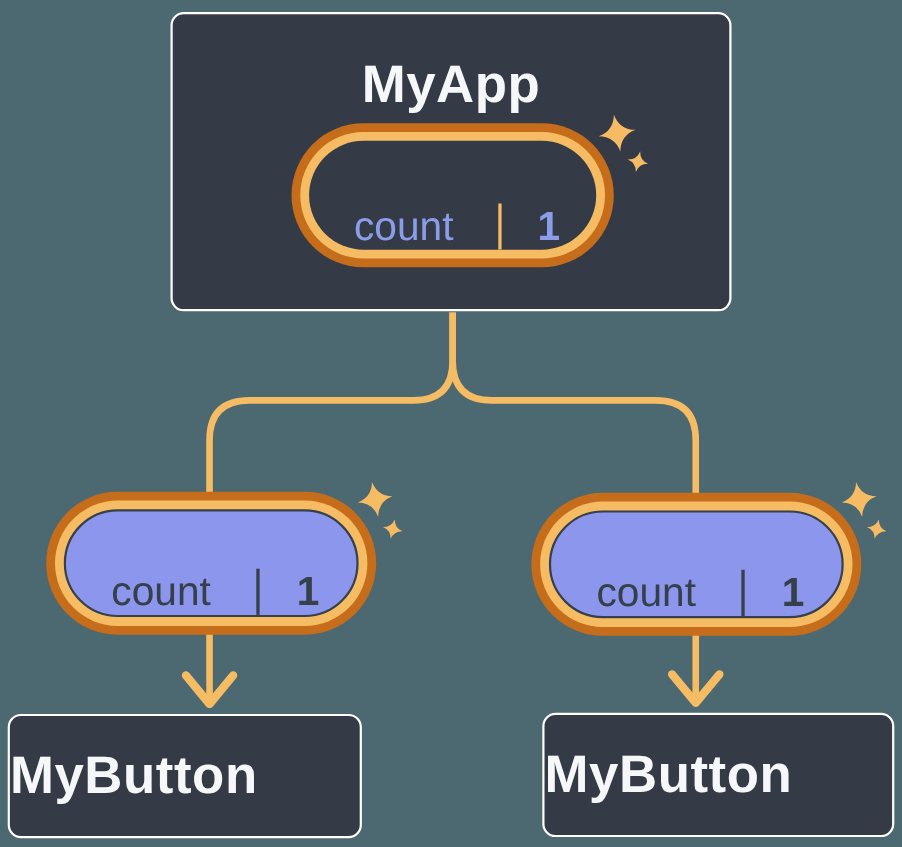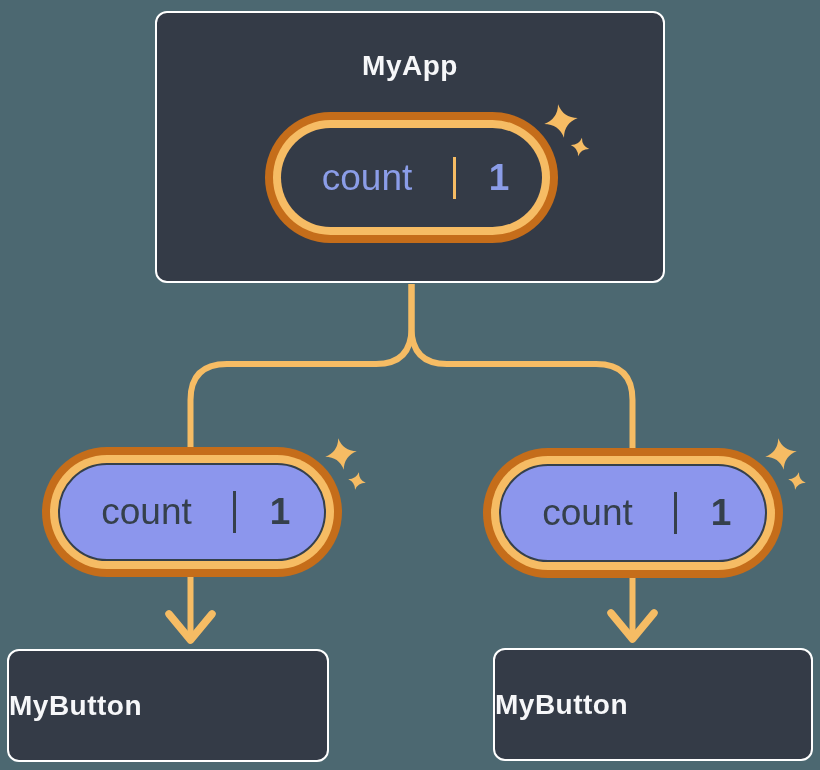--- a/index.html
+++ b/index.html
@@ -51,21 +51,21 @@
 
   .card {
     position: absolute;
     z-index: 2;
     background: var(--node-bg);
     border: 2.5px solid var(--node-border);
     border-radius: 12px;
   }
   .card-title {
     color: var(--node-text);
-    font-size: 28px;
+    font-size: 48px;
     font-weight: 600;
     letter-spacing: 0.5px;
     text-align: center;
     white-space: nowrap;
   }
   .root-card { left: 155px; top: 11px; width: 510px; height: 272px; }
   .root-card .card-title { position: absolute; left: 0; right: 0; top: 37px; }
 
   .button-card {
     display: flex;
@@ -85,21 +85,21 @@
   .pill-ring {
     width: 100%; height: 100%;
     background: var(--ring-inner);
     border-radius: 999px;
     padding: 8px;
   }
   .pill-body {
     width: 100%; height: 100%;
     border-radius: 999px;
     display: flex;
-    align-items: center;
+    align-items: flex-end;
     overflow: hidden;
     font-size: 37px;
   }
   .pill-cell {
     display: flex;
     align-items: center;
     justify-content: center;
   }
   .pill-key   { flex: 1 1 auto; }
   .pill-value { flex: 0 0 auto; font-weight: 700; }

